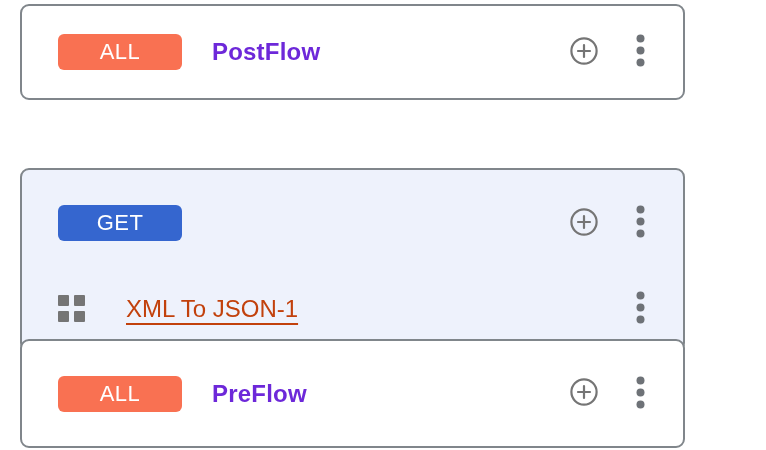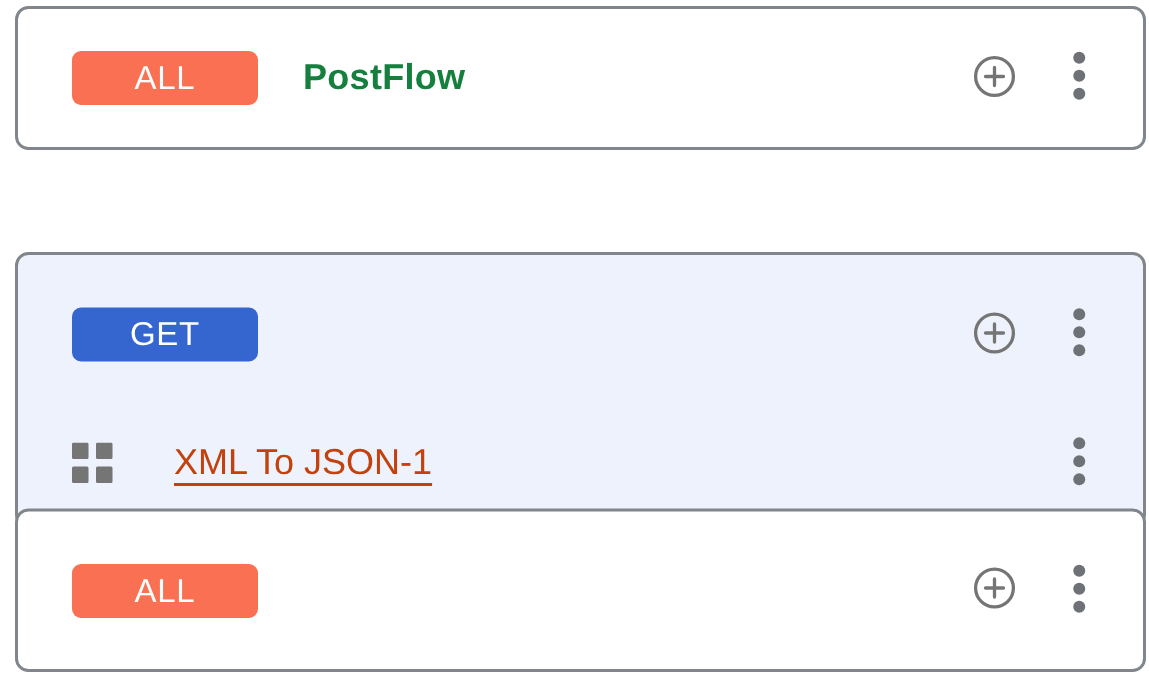--- a/index.html
+++ b/index.html
@@ -1,22 +1,22 @@
 <!DOCTYPE html>
 <html><head>
 <meta charset="utf-8">
 <style>
   * { margin: 0; padding: 0; box-sizing: border-box; }
   html, body { width: 766px; height: 450px; background: #ffffff; overflow: hidden; }
   body { font-family: "Liberation Sans", "DejaVu Sans", sans-serif; position: relative; }
 
   .card {
     position: absolute;
-    left: 10px;
-    width: 754px;
+    left: 20px;
+    width: 665px;
     background: #ffffff;
     border: 2px solid #80868b;
     border-radius: 9px;
   }
   .card-postflow { top: 4px;   height: 96px;  }
   .card-selected { top: 128px; height: 184px; background: #eef2fc; margin-top: 40px; }
   .card-preflow  { top: 339px; height: 109px; }
 
   .flow-row {
     display: flex;
@@ -44,21 +44,21 @@
     letter-spacing: 0.5px;
     flex: none;
   }
   .badge-all { background: #f97152; }
   .badge-get { background: #3566cf; }
 
   .flow-title {
     margin-left: 30px;
     font-size: 24px;
     font-weight: 700;
-    color: #15803d;
+    color: #6d28d9;
     letter-spacing: 0.2px;
     white-space: nowrap;
   }
 
   .icon-btn {
     background: none;
     border: none;
     padding: 0;
     cursor: pointer;
     display: flex;
@@ -153,20 +153,21 @@
           <circle cx="4.5" cy="28.5" r="4" fill="#6e7277"></circle>
         </svg>
       </span>
     </button>
   </div>
 </div>
 
 <div class="card card-preflow">
   <div class="flow-row">
     <span class="method-badge badge-all">ALL</span>
+    <span class="flow-title">PreFlow</span>
     <button class="icon-btn add-btn">
       <span>
         <svg width="30" height="30" viewBox="0 0 30 30" fill="none">
           <circle cx="15" cy="15" r="12.6" stroke="#757575" stroke-width="2.2"></circle>
           <path d="M15 9v12M9 15h12" stroke="#757575" stroke-width="2.2" stroke-linecap="round"></path>
         </svg>
       </span>
     </button>
     <button class="icon-btn menu-btn">
       <span>

